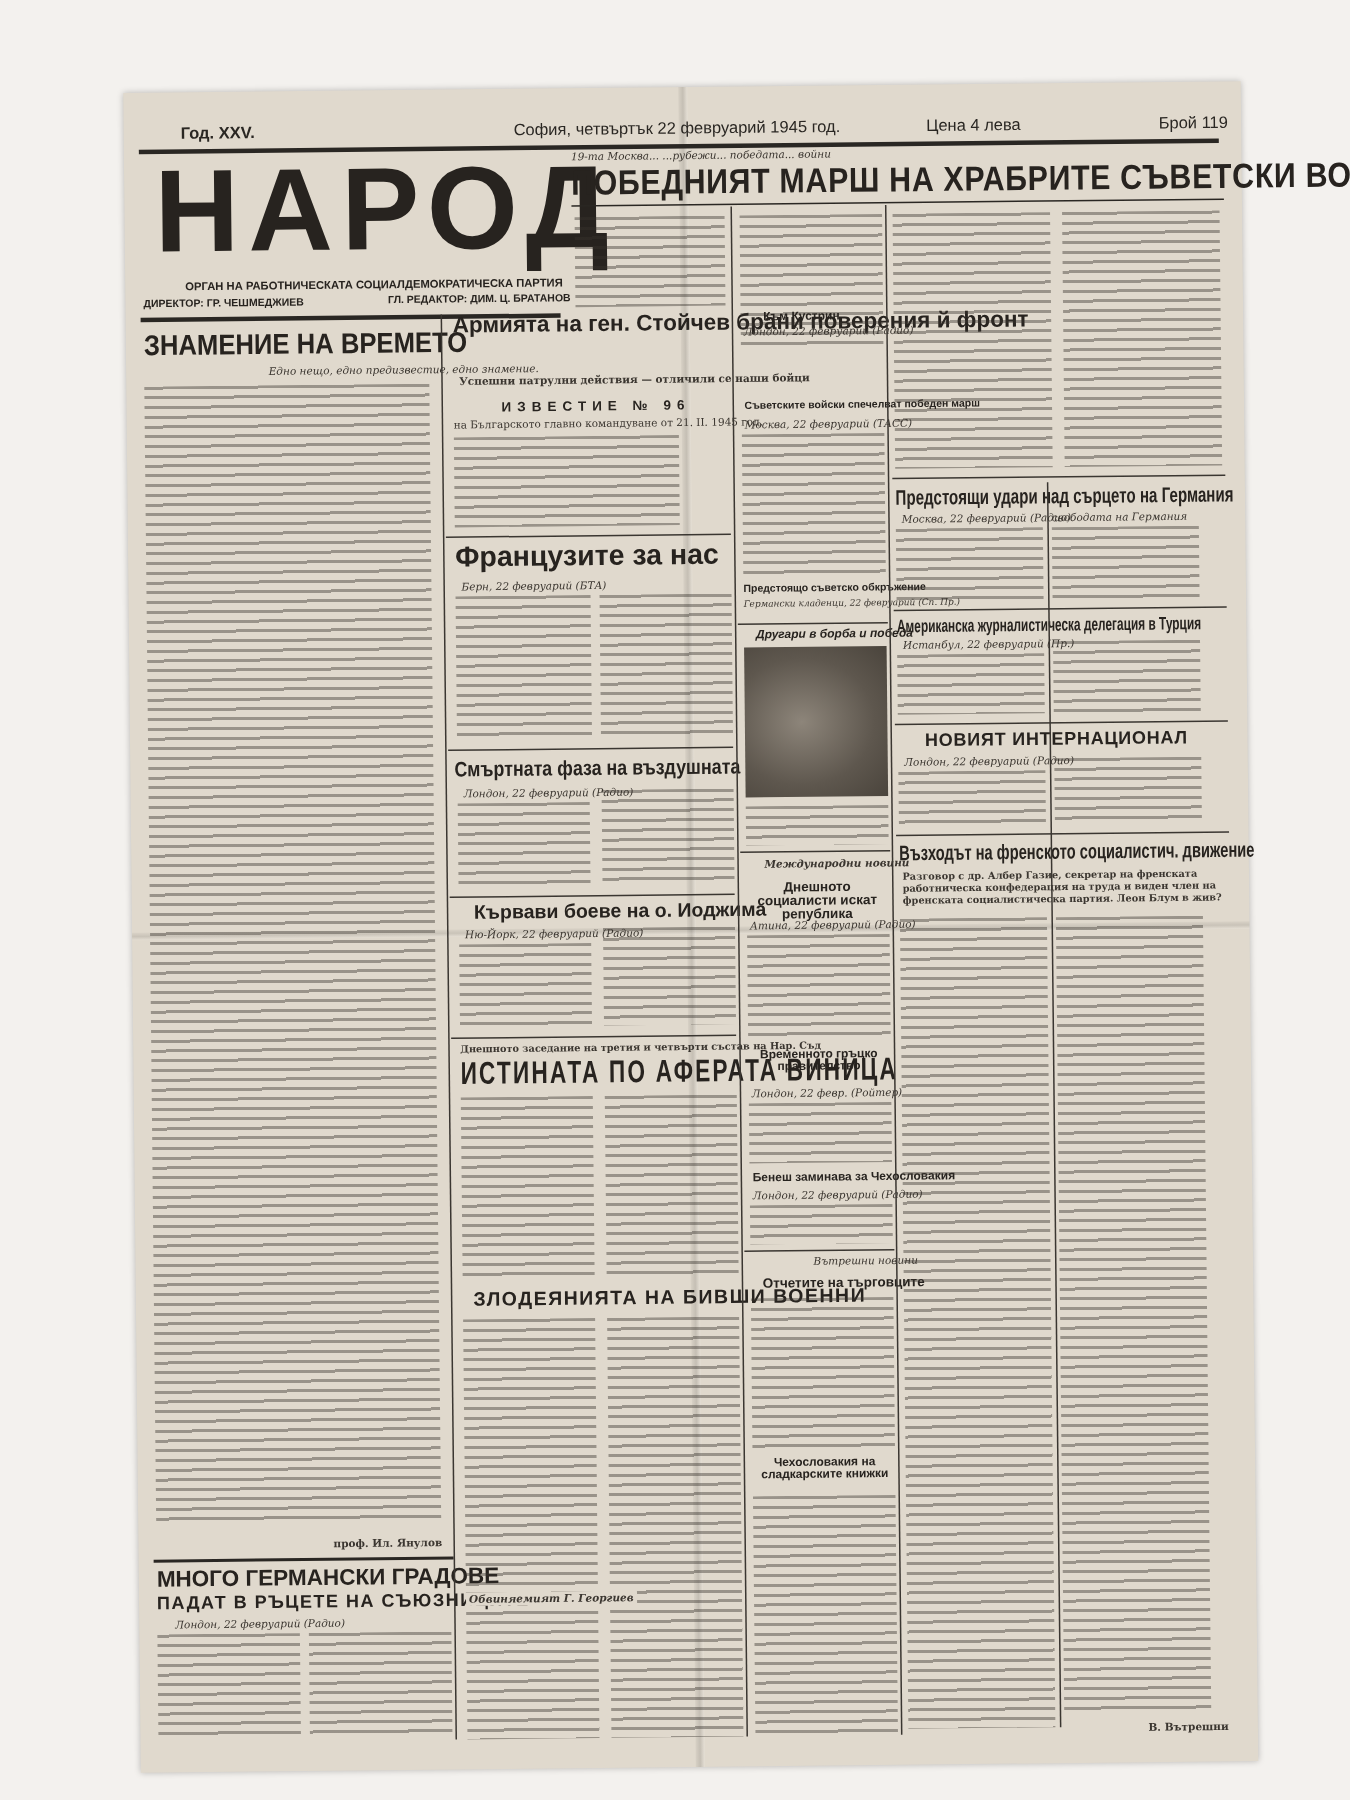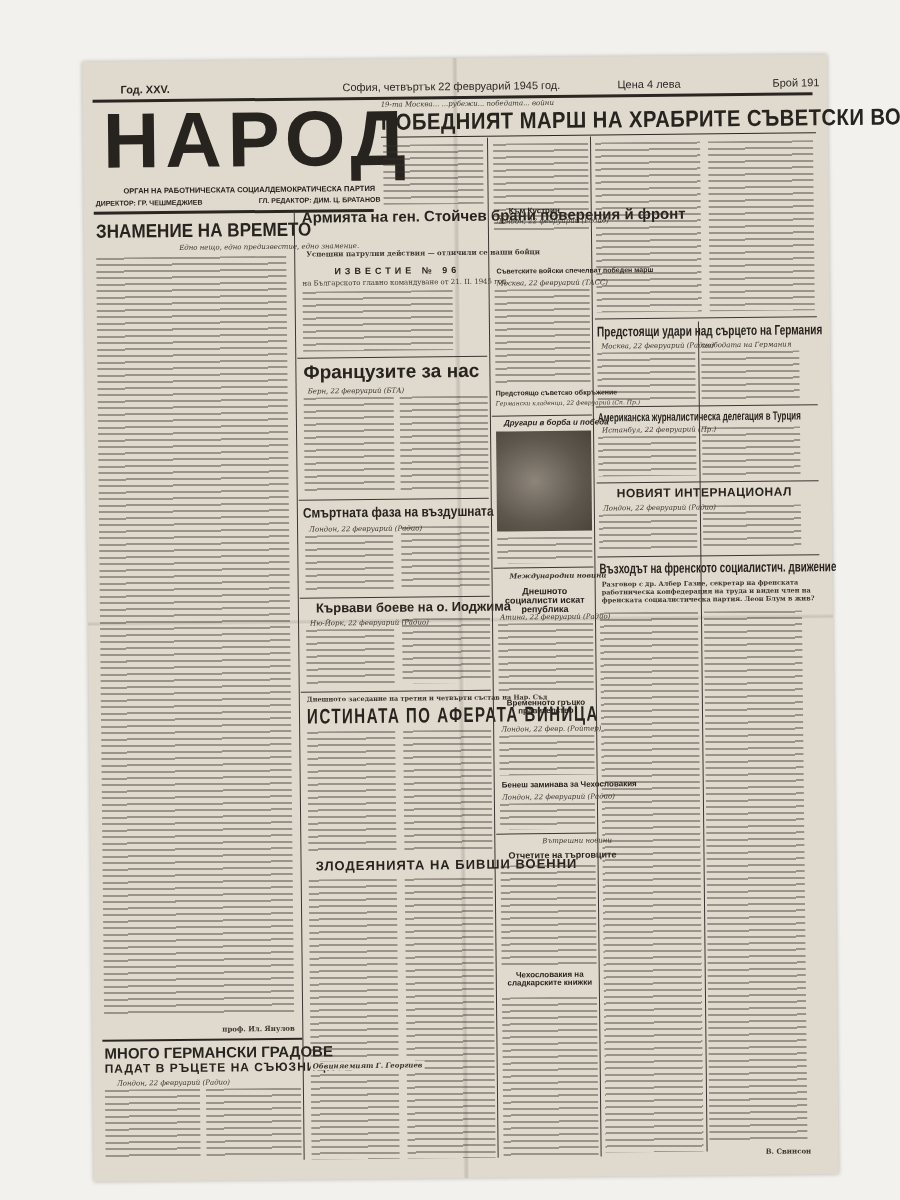--- a/index.html
+++ b/index.html
@@ -25,21 +25,21 @@
 <body>
 
 <div class="paper">
   <div class="fold"></div>
   <div class="hfold"></div>
 
   <div class="topline">
     <span style="left:28px">Год. XXV.</span>
     <span style="left:250px;font-weight:normal">София, четвъртък 22 февруарий 1945 год.</span>
     <span style="left:525px;font-weight:normal">Цена 4 лева</span>
-    <span style="left:680px;font-weight:normal">Брой 191</span>
+    <span style="left:680px;font-weight:normal">Брой 119</span>
   </div>
   <div class="rule" style="left:10px;top:38px;width:720px;height:3px"></div>
 
   <div class="mast">НАРОД</div>
   <div class="sub" style="left:40px;top:125px">ОРГАН НА РАБОТНИЧЕСКАТА СОЦИАЛДЕМОКРАТИЧЕСКА ПАРТИЯ</div>
   <div class="sub" style="left:12px;top:138px;font-size:7px">ДИРЕКТОР: ГР. ЧЕШМЕДЖИЕВ</div>
   <div class="sub" style="left:175px;top:137px;font-size:7px">ГЛ. РЕДАКТОР: ДИМ. Ц. БРАТАНОВ</div>
   <div class="rule" style="left:10px;top:150px;width:280px;height:3px"></div>
 
   <div class="small" style="left:298px;top:42px">19-та Москва... ...рубежи... победата... войни</div>
@@ -143,15 +143,15 @@
   <div class="hline" style="left:510px;top:426px;width:222px"></div>
   <div class="h" style="left:530px;top:431px;font-size:12px;letter-spacing:0.5px">НОВИЯТ ИНТЕРНАЦИОНАЛ</div>
   <div class="small" style="left:516px;top:448px">Лондон, 22 февруарий (Радио)</div>
   <div class="text" style="left:512px;top:458px;width:98px;height:36px"></div>
   <div class="text" style="left:616px;top:450px;width:98px;height:44px"></div>
   <div class="hline" style="left:510px;top:500px;width:222px"></div>
   <div class="h" style="left:512px;top:505px;font-size:14px;transform:scaleX(0.7);transform-origin:left top">Възходът на френското социалистич. движение</div>
   <div class="small" style="left:514px;top:524px;font-style:normal;font-weight:bold;white-space:normal;width:215px;font-size:6.5px">Разговор с др. Албер Газие, секретар на френската работническа конфедерация на труда и виден член на френската социалистическа партия. Леон Блум в жив?</div>
   <div class="text" style="left:512px;top:556px;width:98px;height:540px"></div>
   <div class="text" style="left:616px;top:556px;width:98px;height:530px"></div>
-  <div class="small" style="left:670px;top:1092px;font-style:normal;font-weight:bold;background:#e0d9cd;padding:0 2px">В. Свинсон</div>
+  <div class="small" style="left:670px;top:1092px;font-style:normal;font-weight:bold;background:#e0d9cd;padding:0 2px">В. Вътрешни</div>
   <div class="vline" style="left:613px;top:266px;height:830px"></div>
 </div>
 
 </body></html>

